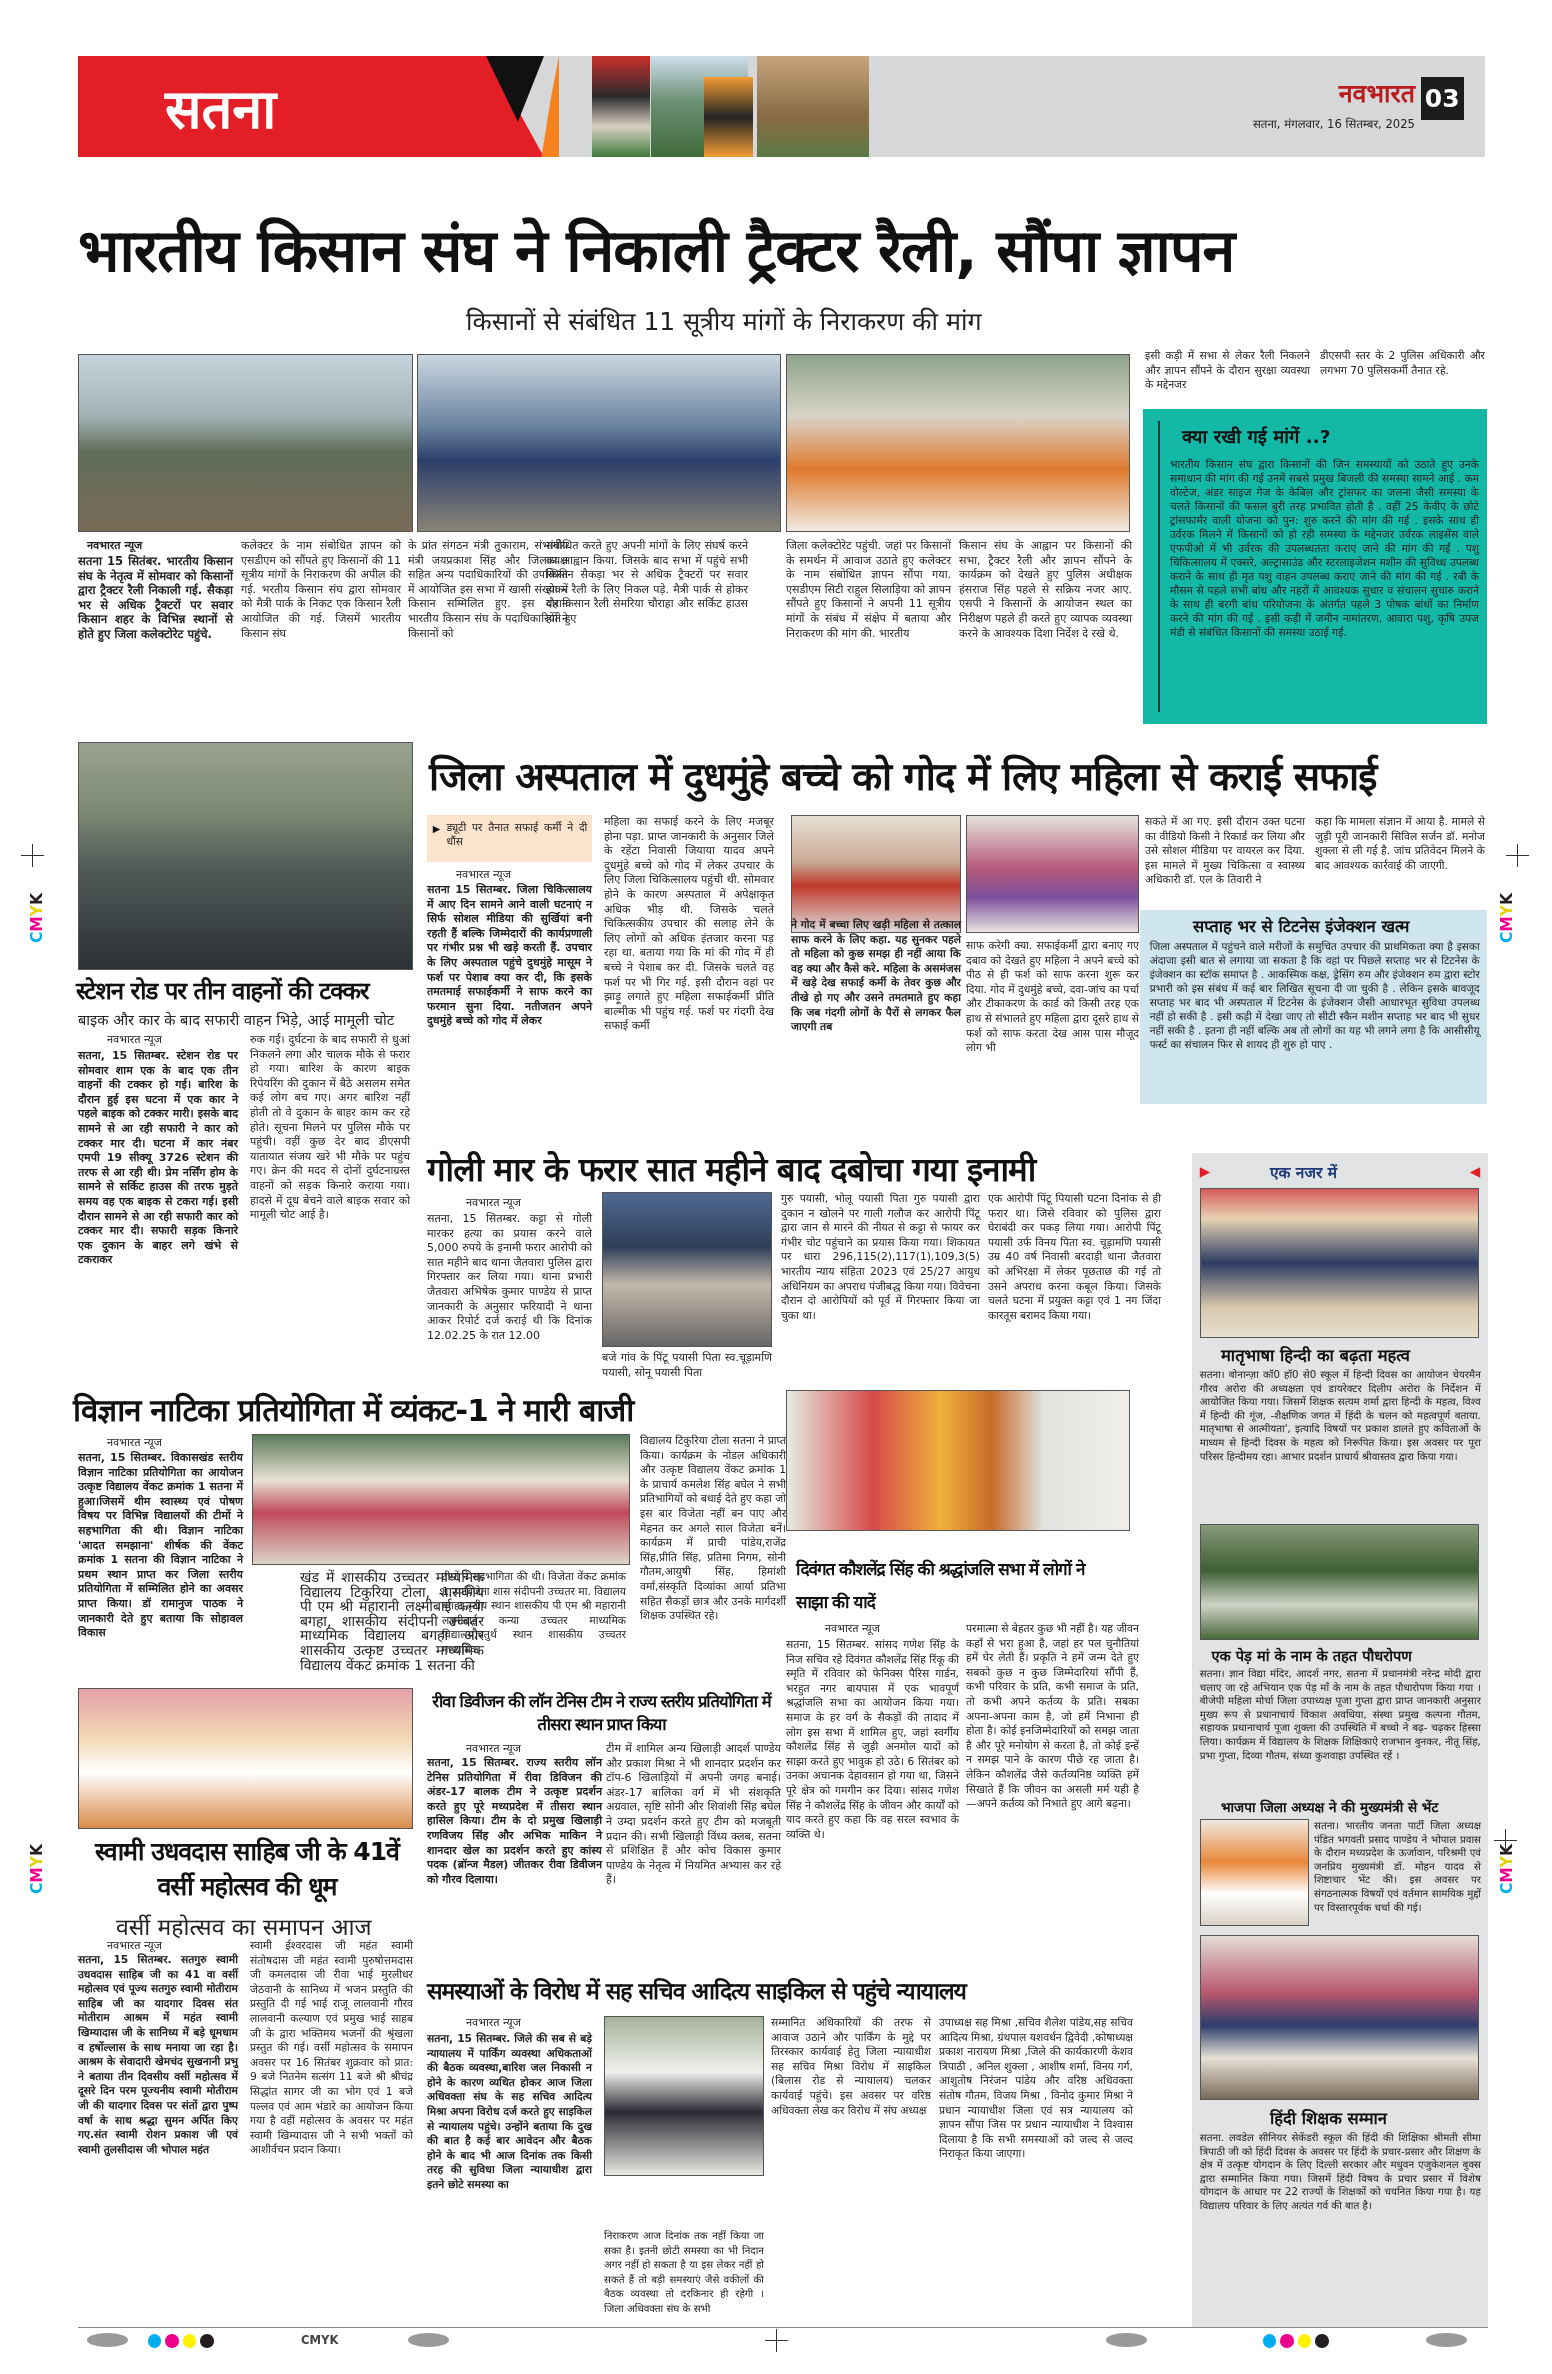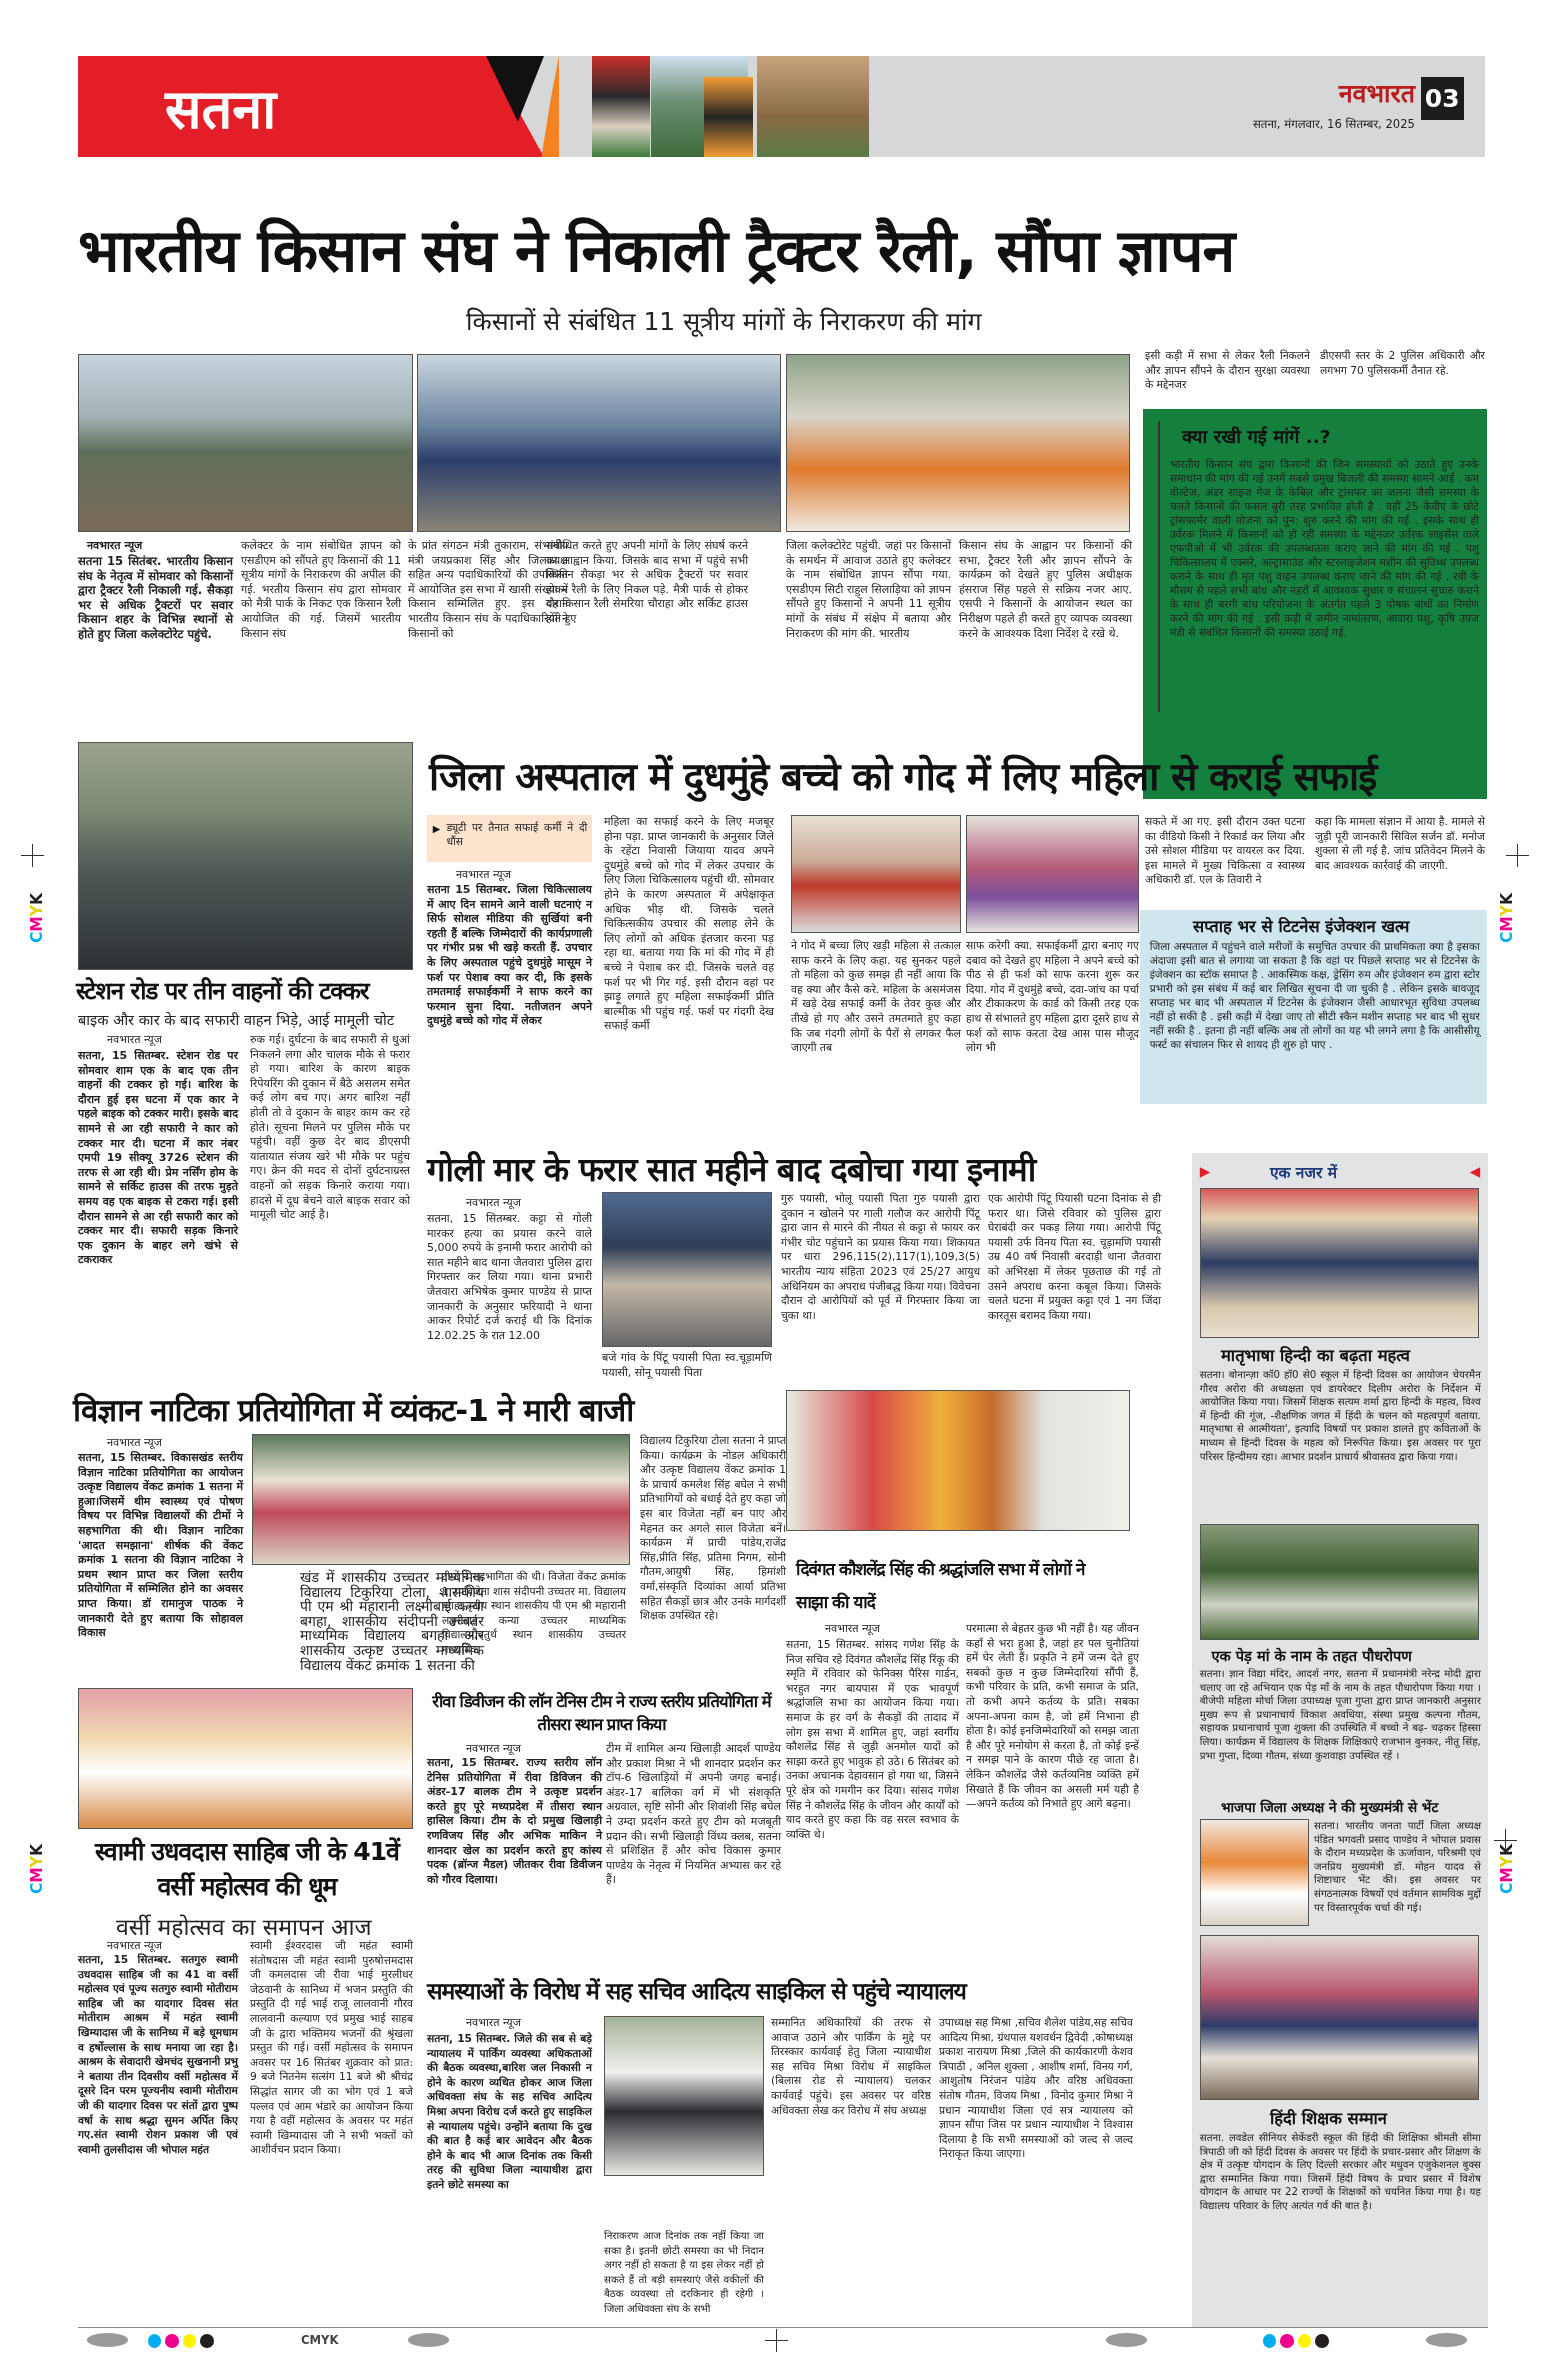--- a/index.html
+++ b/index.html
@@ -46,21 +46,21 @@
 <div class="col txt" style="left:87px;top:539px;width:116px;font-weight:bold;">नवभारत न्यूज</div>
 <div class="col txt" style="left:78px;top:554px;width:155px;font-weight:bold;font-size:11.6px;">सतना 15 सितंबर. भारतीय किसान संघ के नेतृत्व में सोमवार को किसानों द्वारा ट्रैक्टर रैली निकाली गई. सैकड़ा भर से अधिक ट्रैक्टरों पर सवार किसान शहर के विभिन्न स्थानों से होते हुए जिला कलेक्टोरेट पहुंचे.</div>
 <div class="col txt" style="left:241px;top:539px;width:160px;">कलेक्टर के नाम संबोधित ज्ञापन को एसडीएम को सौंपते हुए किसानों की 11 सूत्रीय मांगों के निराकरण की अपील की गई. भरतीय किसान संघ द्वारा सोमवार को मैत्री पार्क के निकट एक किसान रैली आयोजित की गई. जिसमें भारतीय किसान संघ</div>
 <div class="col txt" style="left:408px;top:539px;width:160px;">के प्रांत संगठन मंत्री तुकाराम, संभागीय मंत्री जयप्रकाश सिंह और जिलाध्यक्ष सहित अन्य पदाधिकारियों की उपस्थिति में आयोजित इस सभा में खासी संख्या में किसान सम्मिलित हुए. इस दौरान भारतीय किसान संघ के पदाधिकारियों ने किसानों को</div>
 <div class="col txt" style="left:546px;top:539px;width:202px;">संबोधित करते हुए अपनी मांगों के लिए संघर्ष करने का आह्वान किया. जिसके बाद सभा में पहुंचे सभी किसान सैकड़ा भर से अधिक ट्रैक्टरों पर सवार होकर रैली के लिए निकल पड़े. मैत्री पार्क से होकर यह किसान रैली सेमरिया चौराहा और सर्किट हाउस होते हुए</div>
 <div class="col txt" style="left:786px;top:539px;width:165px;">जिला कलेक्टोरेट पहुंची. जहां पर किसानों के समर्थन में आवाज उठाते हुए कलेक्टर के नाम संबोधित ज्ञापन सौंपा गया. एसडीएम सिटी राहुल सिलाड़िया को ज्ञापन सौंपते हुए किसानों ने अपनी 11 सूत्रीय मांगों के संबंध में संक्षेप में बताया और निराकरण की मांग की. भारतीय</div>
 <div class="col txt" style="left:959px;top:539px;width:173px;">किसान संघ के आह्वान पर किसानों की सभा, ट्रैक्टर रैली और ज्ञापन सौंपने के कार्यक्रम को देखते हुए पुलिस अधीक्षक हंसराज सिंह पहले से सक्रिय नजर आए. एसपी ने किसानों के आयोजन स्थल का निरीक्षण पहले ही करते हुए व्यापक व्यवस्था करने के आवश्यक दिशा निर्देश दे रखे थे.</div>
 <div class="col txt" style="left:1145px;top:349px;width:165px;font-size:10.7px;">इसी कड़ी में सभा से लेकर रैली निकलने और ज्ञापन सौंपने के दौरान सुरक्षा व्यवस्था के मद्देनजर</div>
 <div class="col txt" style="left:1320px;top:349px;width:165px;font-size:10.7px;">डीएसपी स्तर के 2 पुलिस अधिकारी और लगभग 70 पुलिसकर्मी तैनात रहे.</div>
 
-<div class="abs" style="left:1143px;top:409px;width:344px;height:390px;background:#15803d;padding-left:44px;">
+<div class="abs" style="left:1143px;top:409px;width:344px;height:315px;background:#14b8a6;padding-left:44px;">
   <div class="abs" style="left:14.6px;top:11.6px;width:2.9px;height:291px;background:#333;"></div>
   <div class="abs" style="left:39px;top:13.6px;font-size:18.4px;font-weight:bold;">क्या रखी गई मांगें ..?</div>
   <div class="abs txt" style="left:27px;top:49px;width:309px;font-size:10.7px;line-height:14px;">भारतीय किसान संघ द्वारा किसानों की जिन समस्यायों को उठाते हुए उनके समाधान की मांग की गई उनमें सबसे प्रमुख बिजली की समस्या सामने आई . कम वोल्टेज, अंडर साइज गेज के केबिल और ट्रांसफर का जलना जैसी समस्या के चलते किसानों की फसल बुरी तरह प्रभावित होती है . वहीं 25 केवीए के छोटे ट्रांसफार्मर वाली योजना को पुन: शुरु करने की मांग की गई . इसके साथ ही उर्वरक मिलने में किसानों को हो रही समस्या के मद्देनजर उर्वरक लाइसेंस वाले एफपीओ में भी उर्वरक की उपलब्धतता कराए जाने की मांग की गई . पशु चिकित्सालय में एक्सरे, अल्ट्रासाउंड और स्टरलाइजेशन मशीन की सुविध्ध उपलब्ध कराने के साथ ही मृत पशु वाहन उपलब्ध कराए जाने की मांग की गई . रबी के मौसम से पहले सभी बांध और नहरों में आवश्यक सुधार व संचालन सुचारु कराने के साथ ही बरगी बांध परियोजना के अंतर्गत पहले 3 पोषक बांधों का निर्माण करने की मांग की गई . इसी कड़ी में जमीन नामांतरण, आवारा पशु, कृषि उपज मंडी से संबंधित किसानों की समस्या उठाई गई.</div>
 </div>
 
 <div class="photo" style="left:78px;top:742px;width:335px;height:228px;background:linear-gradient(180deg,#9aa390 0%,#7d8a73 30%,#505a58 55%,#2c3135 100%);"></div>
 <div class="abs hl" style="left:76px;top:973px;font-size:24px;">स्टेशन रोड पर तीन वाहनों की टक्कर</div>
 <div class="abs sub" style="left:78px;top:1009px;font-size:14.6px;">बाइक और कार के बाद सफारी वाहन भिड़े, आई मामूली चोट</div>
 <div class="col txt" style="left:107px;top:1033px;width:116px;">नवभारत न्यूज</div>
 <div class="col txt" style="left:78px;top:1049px;width:160px;font-weight:bold;">सतना, 15 सितम्बर. स्टेशन रोड पर सोमवार शाम एक के बाद एक तीन वाहनों की टक्कर हो गई। बारिश के दौरान हुई इस घटना में एक कार ने पहले बाइक को टक्कर मारी। इसके बाद सामने से आ रही सफारी ने कार को टक्कर मार दी। घटना में कार नंबर एमपी 19 सीक्यू 3726 स्टेशन की तरफ से आ रही थी। प्रेम नर्सिंग होम के सामने से सर्किट हाउस की तरफ मुड़ते समय वह एक बाइक से टकरा गई। इसी दौरान सामने से आ रही सफारी कार को टक्कर मार दी। सफारी सड़क किनारे एक दुकान के बाहर लगे खंभे से टकराकर</div>
@@ -69,21 +69,21 @@
 <div class="abs hl" style="left:429px;top:750px;font-size:39px;line-height:54px;">जिला अस्पताल में दुधमुंहे बच्चे को गोद में लिए महिला से कराई सफाई</div>
 <div class="abs" style="left:427px;top:815px;width:165px;height:47px;background:#fbe3ce;">
   <span class="abs" style="left:5.8px;top:7.8px;font-size:9.7px;">▶</span>
   <span class="abs txt" style="left:19.4px;top:5.8px;width:141px;font-size:10.7px;">ड्यूटी पर तैनात सफाई कर्मी ने दी धौंस</span>
 </div>
 <div class="col txt" style="left:456px;top:868px;width:116px;">नवभारत न्यूज</div>
 <div class="col txt" style="left:427px;top:883px;width:165px;font-weight:bold;">सतना 15 सितम्बर. जिला चिकित्सालय में आए दिन सामने आने वाली घटनाएं न सिर्फ सोशल मीडिया की सुर्खियां बनी रहती हैं बल्कि जिम्मेदारों की कार्यप्रणाली पर गंभीर प्रश्न भी खड़े करती हैं. उपचार के लिए अस्पताल पहुंचे दुधमुंहे मासूम ने फर्श पर पेशाब क्या कर दी, कि इसके तमतमाई सफाईकर्मी ने साफ करने का फरमान सुना दिया. नतीजतन अपने दुधमुंहे बच्चे को गोद में लेकर</div>
 <div class="col txt" style="left:604px;top:815px;width:170px;">महिला का सफाई करने के लिए मजबूर होना पड़ा. प्राप्त जानकारी के अनुसार जिले के रहेंटा निवासी जियाया यादव अपने दुधमुंहे बच्चे को गोद में लेकर उपचार के लिए जिला चिकित्सालय पहुंची थी. सोमवार होने के कारण अस्पताल में अपेक्षाकृत अधिक भीड़ थी. जिसके चलते चिकित्सकीय उपचार की सलाह लेने के लिए लोगों को अधिक इंतजार करना पड़ रहा था. बताया गया कि मां की गोद में ही बच्चे ने पेशाब कर दी. जिसके चलते वह फर्श पर भी गिर गई. इसी दौरान वहां पर झाड़ू लगाते हुए महिला सफाईकर्मी प्रीति बाल्मीक भी पहुंच गई. फर्श पर गंदगी देख सफाई कर्मी</div>
 <div class="photo" style="left:791px;top:815px;width:170px;height:118px;background:linear-gradient(180deg,#e7e0d4 0%,#c9a894 40%,#c0392b 60%,#ddd 100%);"></div>
 <div class="photo" style="left:966px;top:815px;width:173px;height:118px;background:linear-gradient(180deg,#e5e2dc 0%,#b55a7a 45%,#7b4f9b 70%,#e8e4de 100%);"></div>
-<div class="col txt" style="left:791px;top:939px;width:170px;font-size:10.7px;">ने गोद में बच्चा लिए खड़ी महिला से तत्काल साफ करने के लिए कहा. यह सुनकर पहले तो महिला को कुछ समझ ही नहीं आया कि वह क्या और कैसे करे. महिला के असमंजस में खड़े देख सफाई कर्मी के तेवर कुछ और तीखे हो गए और उसने तमतमाते हुए कहा कि जब गंदगी लोगों के पैरों से लगकर फैल जाएगी तब</div>
+<div class="col txt" style="left:791px;top:918px;width:170px;font-size:10.7px;font-weight:bold;">ने गोद में बच्चा लिए खड़ी महिला से तत्काल साफ करने के लिए कहा. यह सुनकर पहले तो महिला को कुछ समझ ही नहीं आया कि वह क्या और कैसे करे. महिला के असमंजस में खड़े देख सफाई कर्मी के तेवर कुछ और तीखे हो गए और उसने तमतमाते हुए कहा कि जब गंदगी लोगों के पैरों से लगकर फैल जाएगी तब</div>
 <div class="col txt" style="left:966px;top:939px;width:173px;font-size:10.7px;">साफ करेगी क्या. सफाईकर्मी द्वारा बनाए गए दबाव को देखते हुए महिला ने अपने बच्चे को पीठ से ही फर्श को साफ करना शुरू कर दिया. गोद में दुधमुंहे बच्चे, दवा-जांच का पर्चा और टीकाकरण के कार्ड को किसी तरह एक हाथ से संभालते हुए महिला द्वारा दूसरे हाथ से फर्श को साफ करता देख आस पास मौजूद लोग भी</div>
 <div class="col txt" style="left:1145px;top:815px;width:160px;font-size:10.7px;">सकते में आ गए. इसी दौरान उक्त घटना का वीडियो किसी ने रिकार्ड कर लिया और उसे सोशल मीडिया पर वायरल कर दिया. इस मामले में मुख्य चिकित्सा व स्वास्थ्य अधिकारी डॉ. एल के तिवारी ने</div>
 <div class="col txt" style="left:1315px;top:815px;width:170px;font-size:10.7px;">कहा कि मामला संज्ञान में आया है. मामले से जुड़ी पूरी जानकारी सिविल सर्जन डॉ. मनोज शुक्ला से ली गई है. जांच प्रतिवेदन मिलने के बाद आवश्यक कार्रवाई की जाएगी.</div>
 <div class="abs" style="left:1140px;top:910px;width:347px;height:194px;background:#cfe6ef;">
   <div class="abs" style="left:53px;top:3.9px;font-size:16.5px;font-weight:bold;">सप्ताह भर से टिटनेस इंजेक्शन खत्म</div>
   <div class="abs txt" style="left:9.7px;top:29px;width:330px;font-size:10.5px;line-height:14px;">जिला अस्पताल में पहुंचने वाले मरीजों के समुचित उपचार की प्राथमिकता क्या है इसका अंदाजा इसी बात से लगाया जा सकता है कि वहां पर पिछले सप्ताह भर से टिटनेस के इंजेक्शन का स्टॉक समाप्त है . आकस्मिक कक्ष, ड्रेसिंग रुम और इंजेक्शन रुम द्वारा स्टोर प्रभारी को इस संबंध में कई बार लिखित सूचना दी जा चुकी है . लेकिन इसके बावजूद सप्ताह भर बाद भी अस्पताल में टिटनेस के इंजेक्शन जैसी आधारभूत सुविधा उपलब्ध नहीं हो सकी है . इसी कड़ी में देखा जाए तो सीटी स्कैन मशीन सप्ताह भर बाद भी सुधर नहीं सकी है . इतना ही नहीं बल्कि अब तो लोगों का यह भी लगने लगा है कि आसीसीयू फर्स्ट का संचालन फिर से शायद ही शुरु हो पाए .</div>
 </div>
 
 <div class="abs hl" style="left:427px;top:1145px;font-size:33px;line-height:49px;">गोली मार के फरार सात महीने बाद दबोचा गया इनामी</div>
 <div class="col txt" style="left:466px;top:1196px;width:116px;">नवभारत न्यूज</div>

